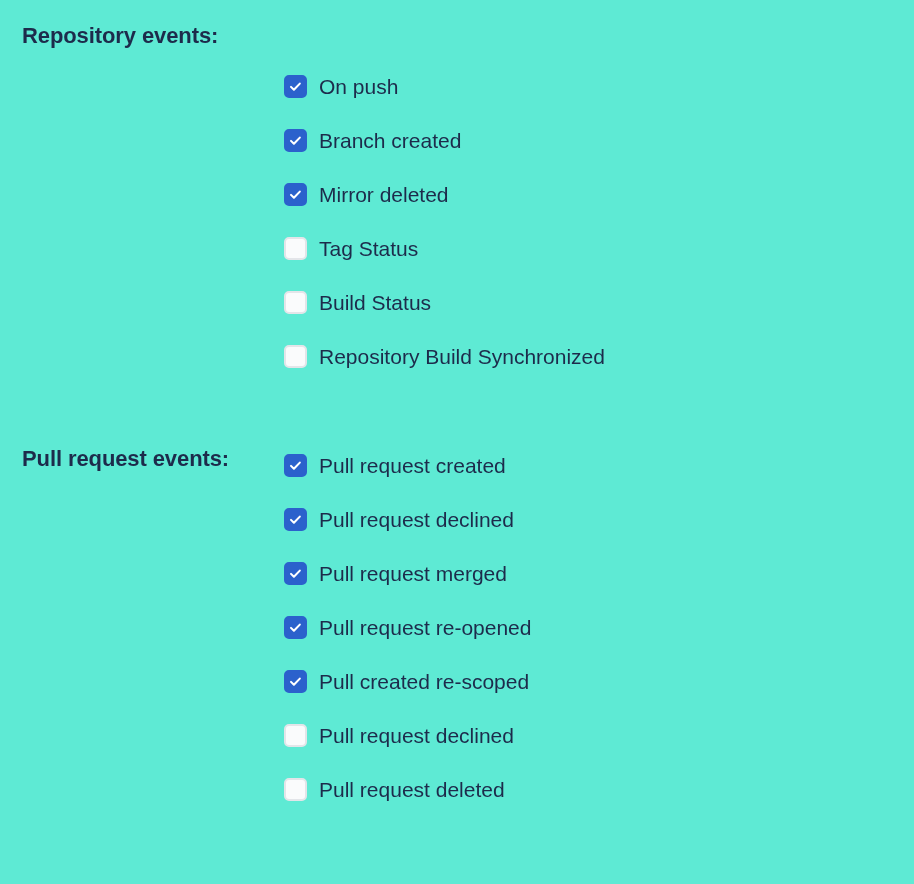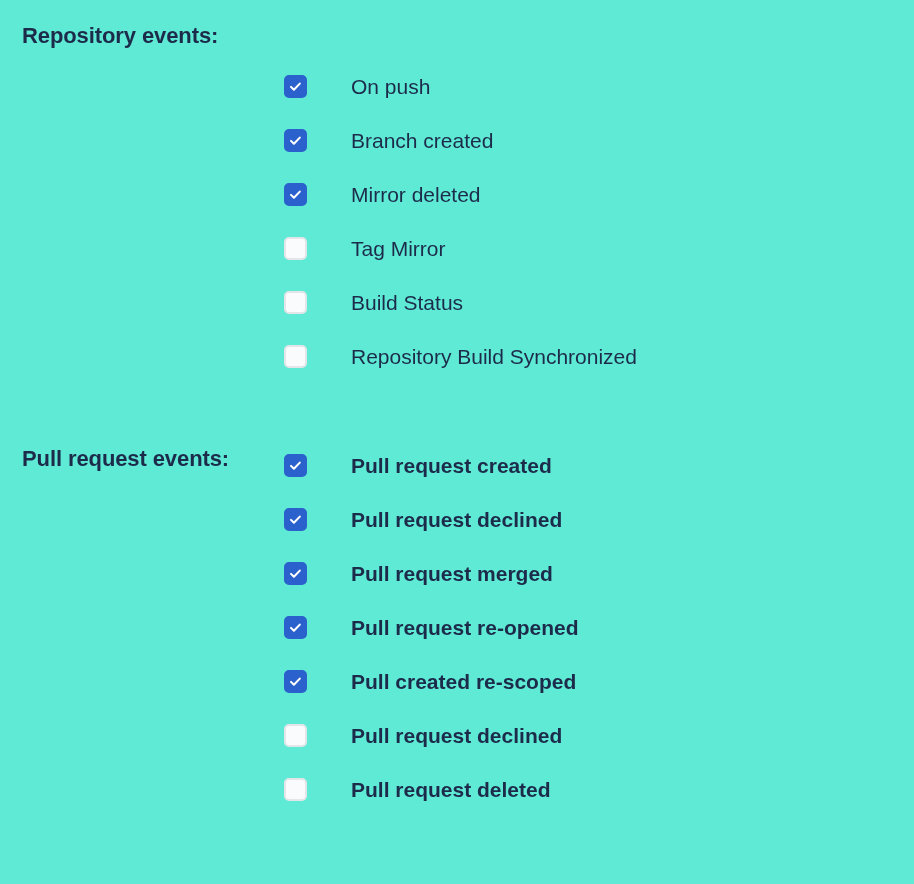--- a/index.html
+++ b/index.html
@@ -38,21 +38,20 @@
     margin: 0;
     padding: 0;
   }
 
   .event-row {
     display: flex;
     align-items: center;
     height: 54px;
     padding-left: 284px;
     box-sizing: border-box;
-    gap: 32px;
   }
 
   .checkbox {
     flex: 0 0 auto;
     width: 23px;
     height: 23px;
     border-radius: 5px;
     box-sizing: border-box;
     display: flex;
     align-items: center;
@@ -83,21 +82,21 @@
     line-height: 25px;
     margin-left: 12px;
     white-space: nowrap;
     cursor: pointer;
   }
 
   
   #heading-repository { position: absolute; left: 22px; top: 23px; }
   #repository-events-list { position: absolute; left: 0; top: 59px; width: 914px; }
   #heading-pullrequest { position: absolute; left: 22px; top: 402px; margin-top: 44px; }
-  #pullrequest-events-list { position: absolute; left: 0; top: 438px; width: 836px; font-weight: bold; }
+  #pullrequest-events-list { position: absolute; left: 0; top: 438px; width: 836px; }
 </style>
 </head>
 <body>
 
 <div class="page">
 
   <h2 class="section-heading" id="heading-repository">Repository events:</h2>
 
   <ul class="events-list" id="repository-events-list">
       <li class="event-row">
@@ -119,21 +118,21 @@
       <li class="event-row">
         <span class="checkbox checked" role="checkbox" aria-checked="true">
           <svg class="tick" viewBox="0 0 16 16" width="15" height="15">
             <path d="M3.2 8.4 L6.3 11.4 L12.6 4.9" fill="none" stroke="#ffffff" stroke-width="2.2" stroke-linecap="round" stroke-linejoin="round"></path>
           </svg>
         </span>
         <span class="event-label">Mirror deleted</span>
       </li>
       <li class="event-row">
         <span class="checkbox unchecked" role="checkbox" aria-checked="false"></span>
-        <span class="event-label">Tag Mirror</span>
+        <span class="event-label">Tag Status</span>
       </li>
       <li class="event-row">
         <span class="checkbox unchecked" role="checkbox" aria-checked="false"></span>
         <span class="event-label">Build Status</span>
       </li>
       <li class="event-row">
         <span class="checkbox unchecked" role="checkbox" aria-checked="false"></span>
         <span class="event-label">Repository Build Synchronized</span>
       </li>
     </ul>

